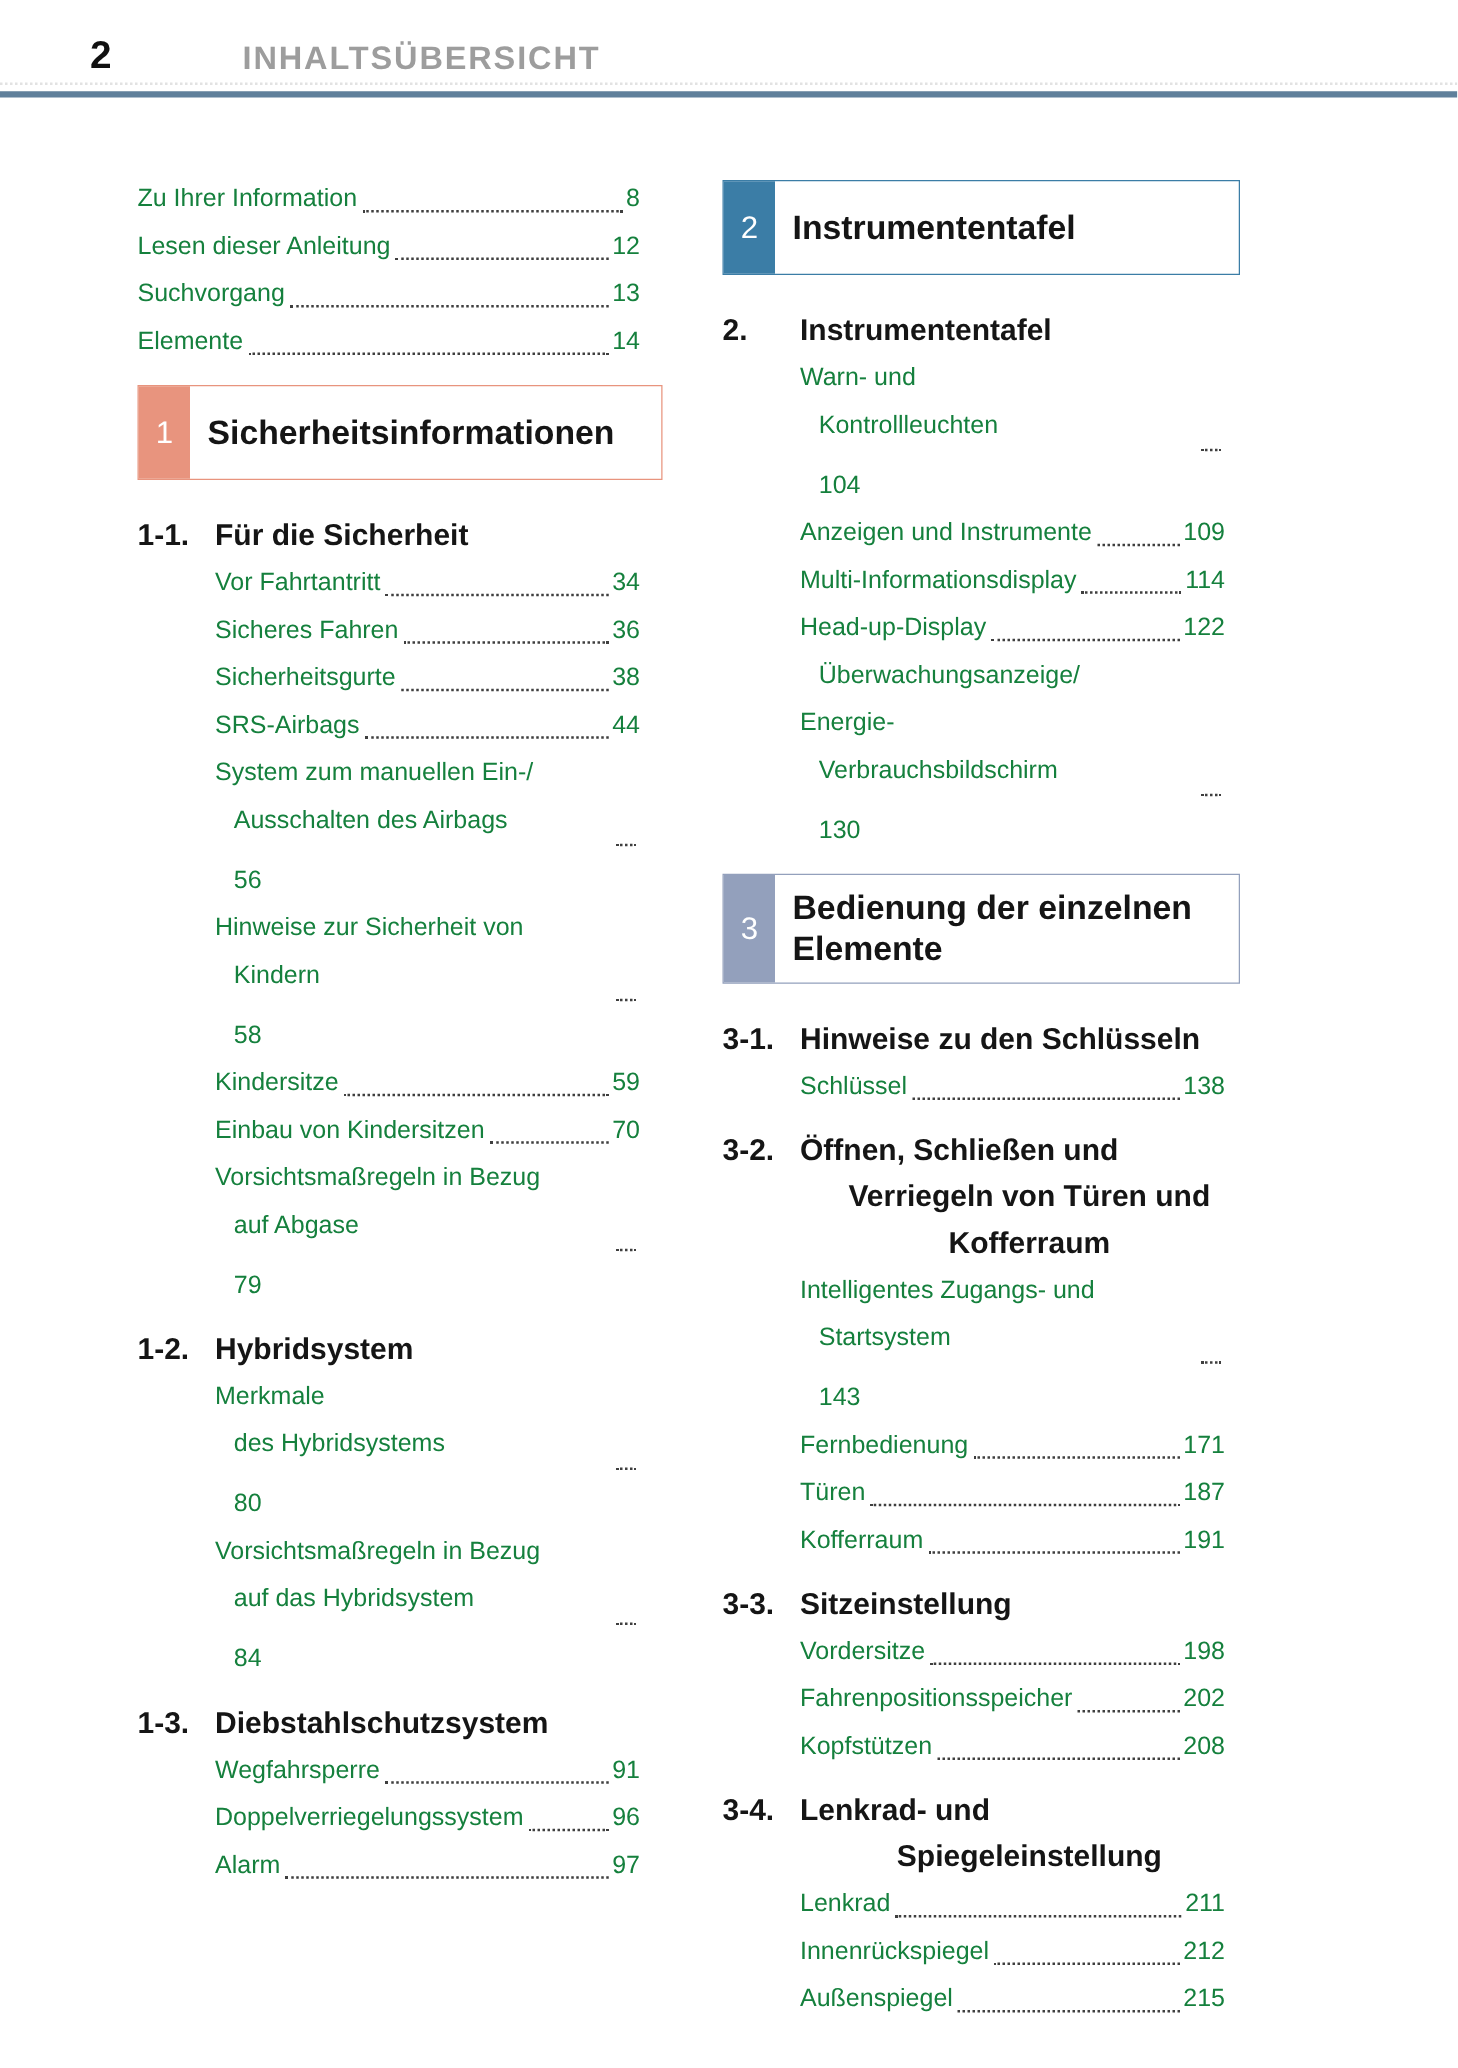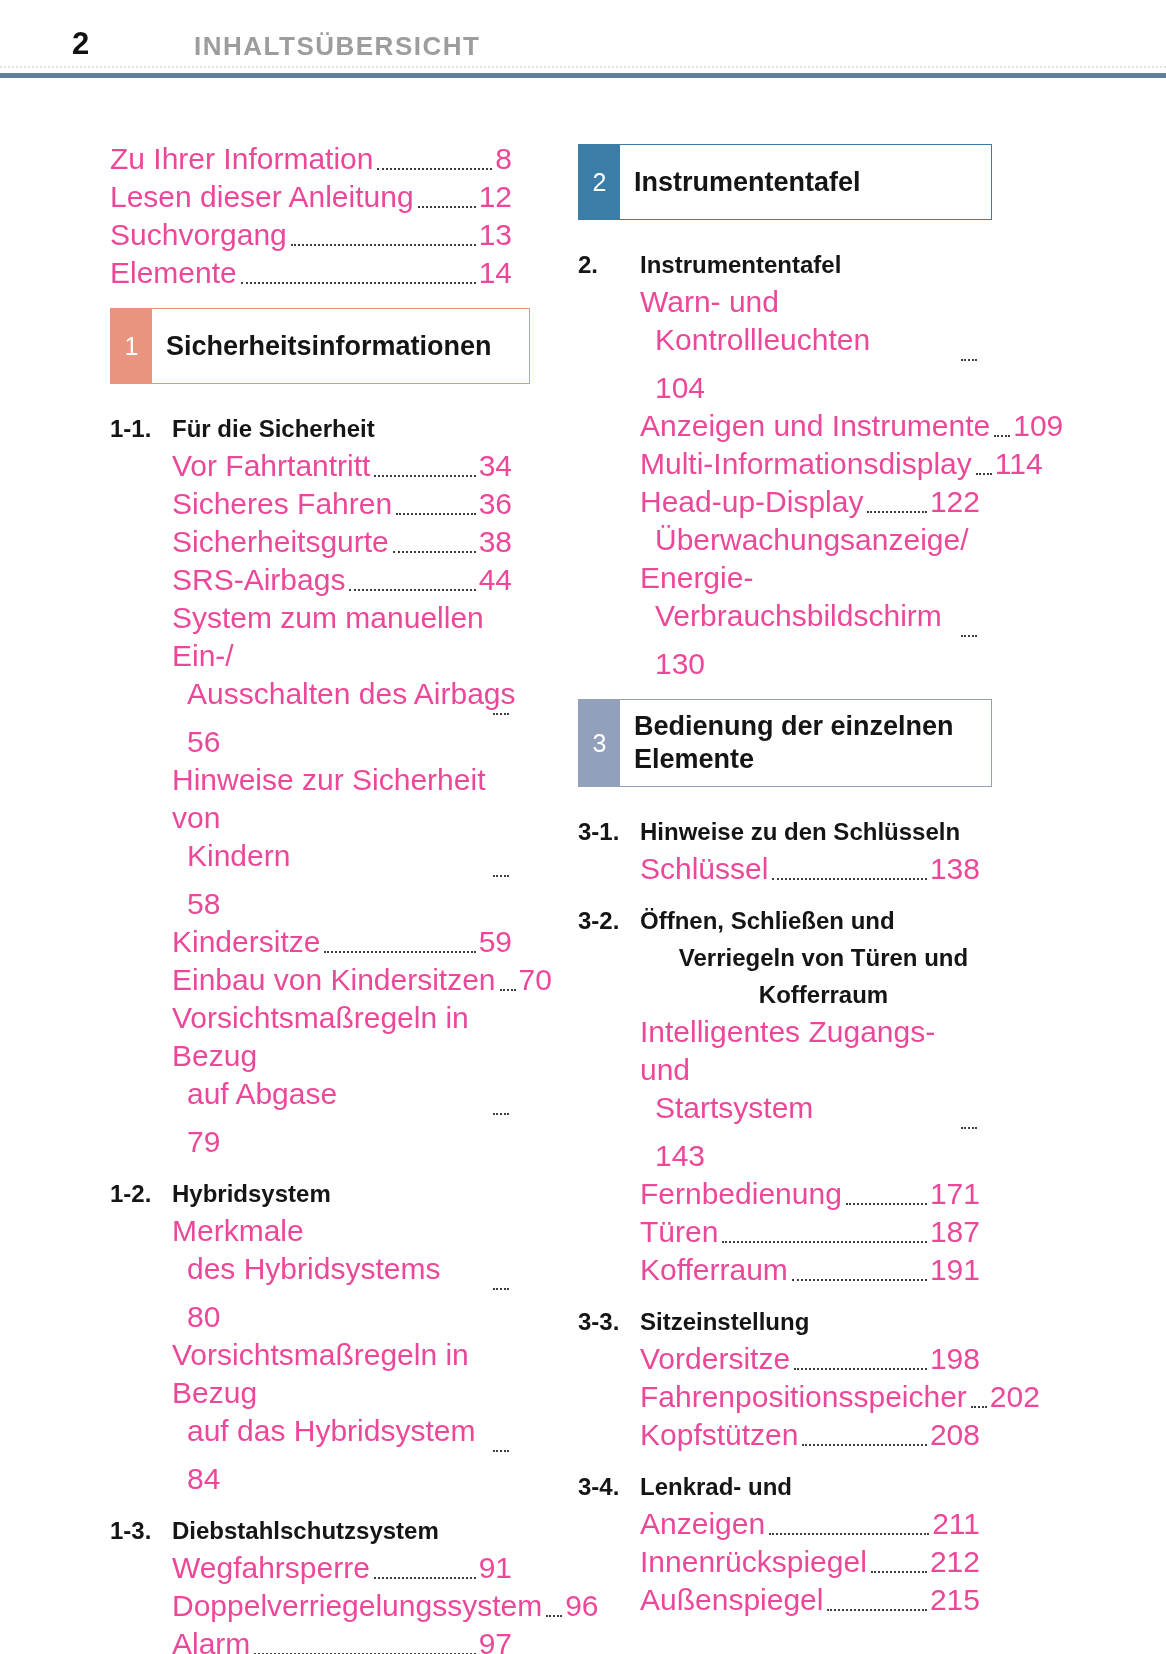--- a/index.html
+++ b/index.html
@@ -61,21 +61,21 @@
   }
 
   
   .group { margin-top: 14px; }
   .group-heading { display: flex; font-weight: bold; font-size: 24px; line-height: 37px; color: #151515; }
   .group-number { width: 62px; flex: none; }
   .group-title { flex: 1; }
   .group-title .h-cont { padding-left: 15px; text-align: center; }
 
   
-  .toc-item { font-size: 30px; line-height: 38px; font-weight: 300; color: #ec4899; }
+  .toc-item { font-size: 20px; line-height: 38px; font-weight: 300; color: #15803d; }
   .col-left  .toc-item { padding-right: 18px; }
   .col-right .toc-item { padding-right: 12px; }
   .toc-item.indented { padding-left: 62px; }
   .item-line.cont { padding-left: 15px; flex-direction: column; }
   .item-line.last { display: flex; }
   .item-text { flex: none; white-space: nowrap; }
   .leader {
     flex: 1;
     align-self: flex-end;
     border-bottom: 2px dotted var(--leader, #3f3f3f);
@@ -399,25 +399,26 @@
             <span class="leader"></span>
             <span class="page-num">208</span>
           </div>
         </div>
       </div>
       <div class="group">
         <div class="group-heading">
           <div class="group-number">3-4.</div>
           <div class="group-title">
             <div>Lenkrad- und</div>
-          </div>
-        </div>
-        <div class="toc-item indented">
-          <div class="item-line last">
-            <span class="item-text">Anzeigen</span>
+            <div class="h-cont">Spiegeleinstellung</div>
+          </div>
+        </div>
+        <div class="toc-item indented">
+          <div class="item-line last">
+            <span class="item-text">Lenkrad</span>
             <span class="leader"></span>
             <span class="page-num">211</span>
           </div>
         </div>
         <div class="toc-item indented">
           <div class="item-line last">
             <span class="item-text">Innenrückspiegel</span>
             <span class="leader"></span>
             <span class="page-num">212</span>
           </div>

